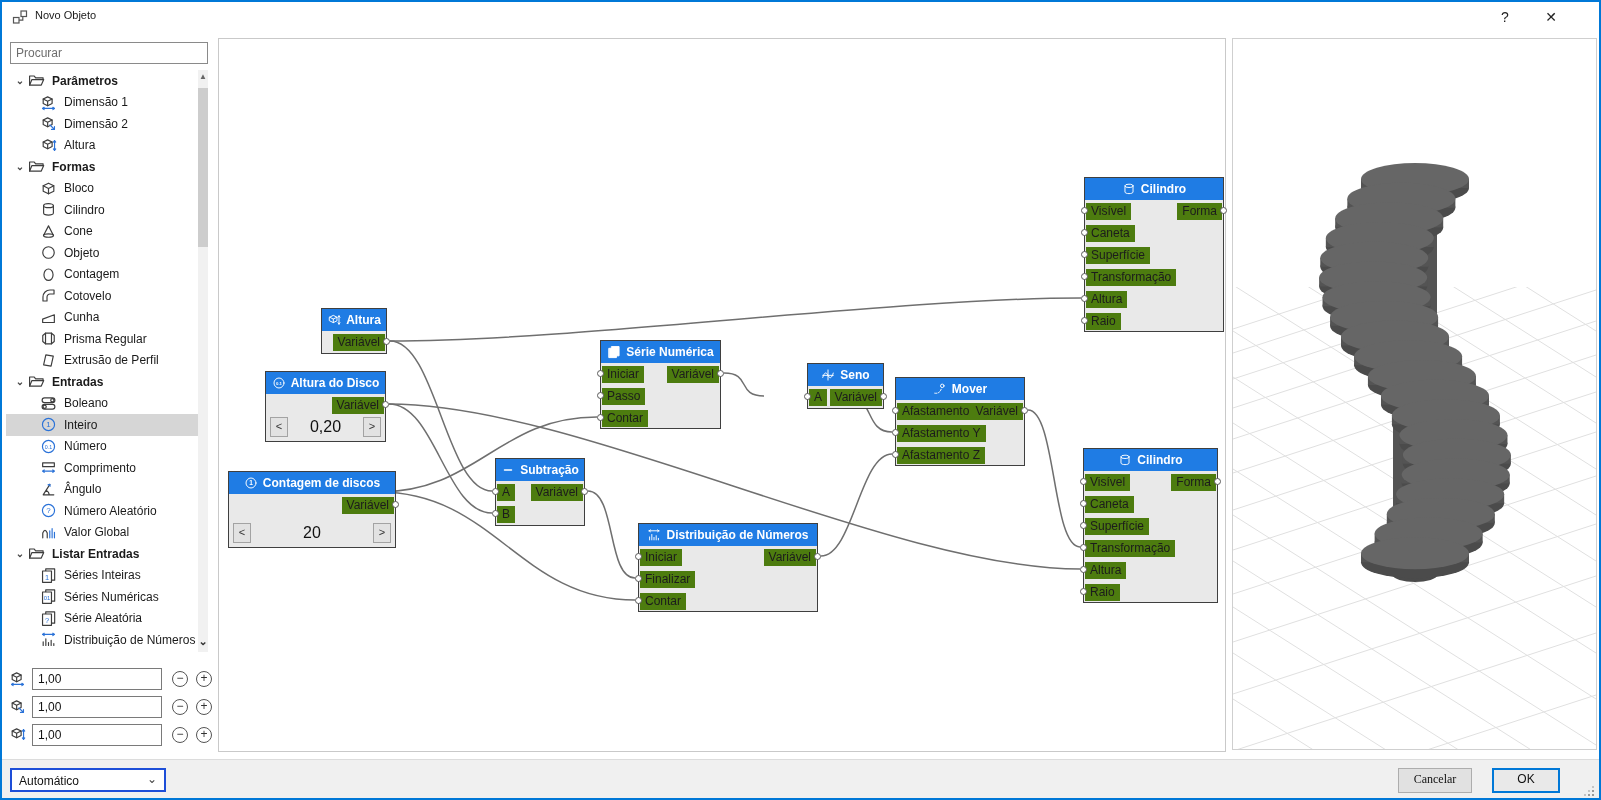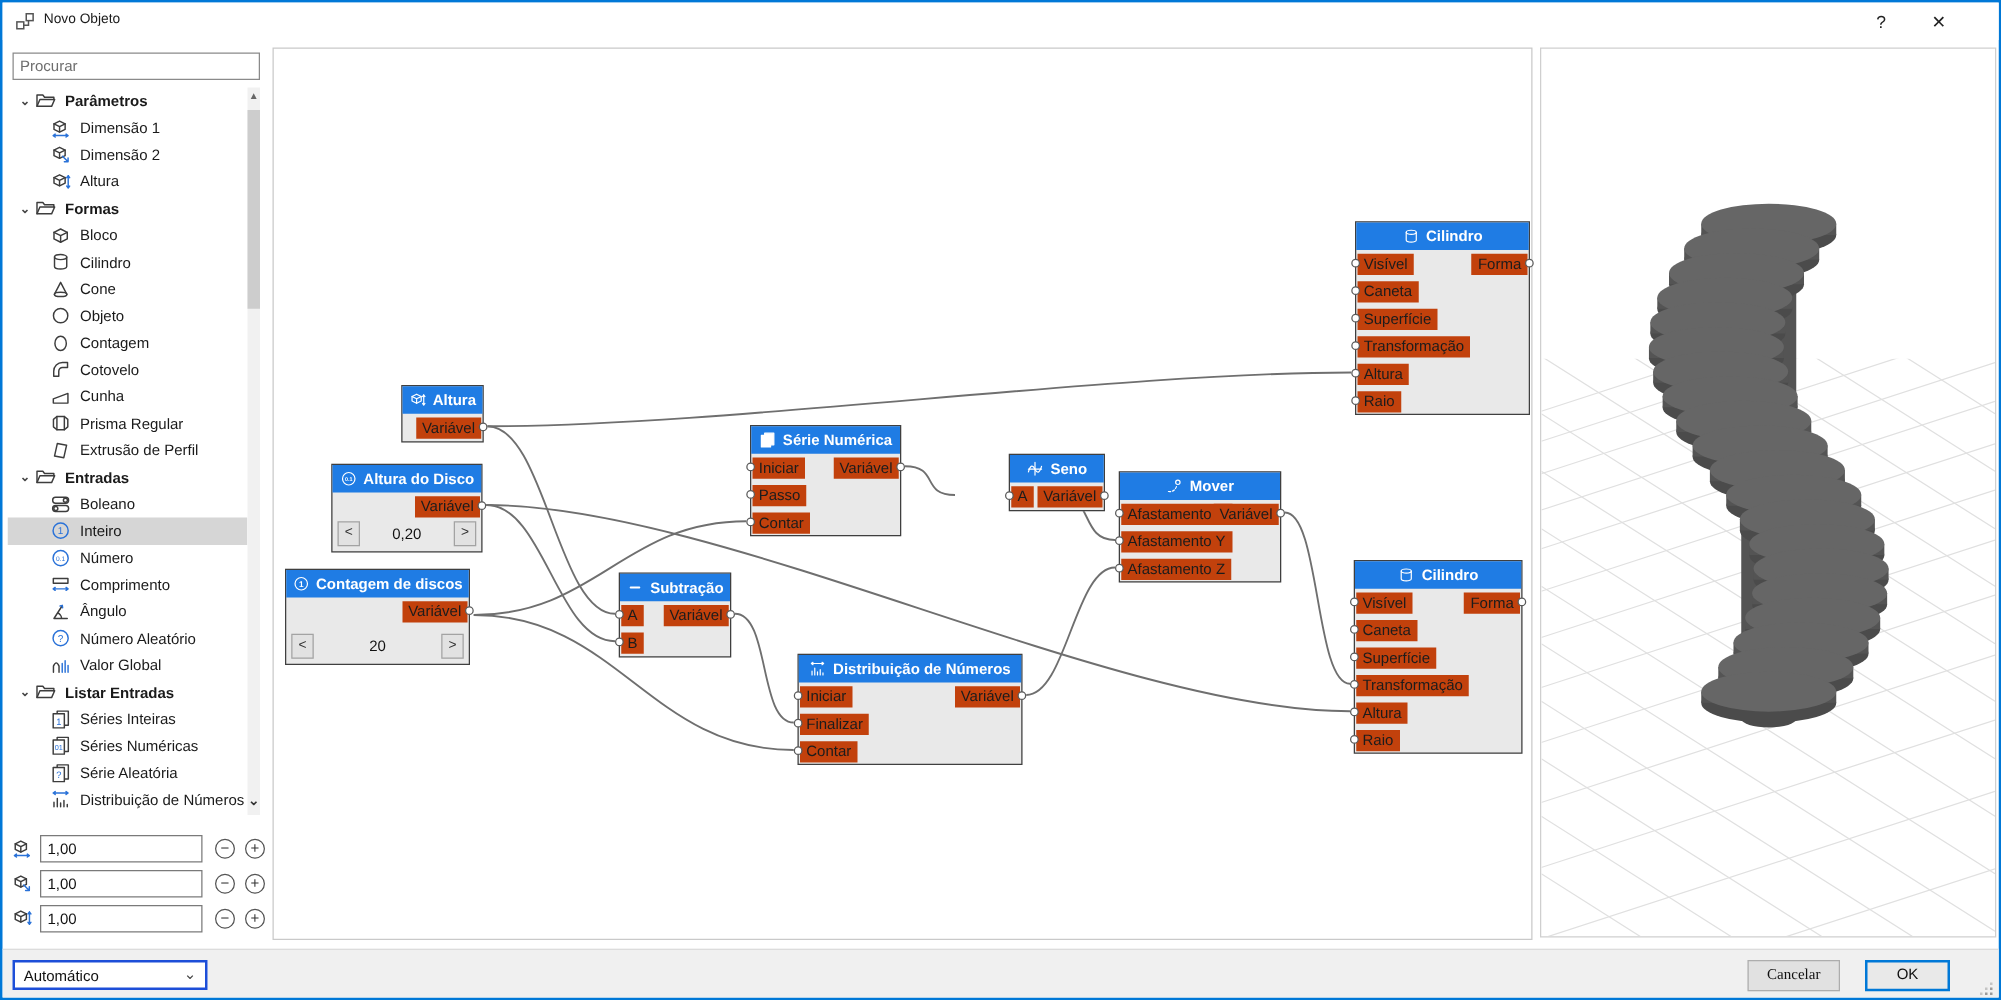--- a/index.html
+++ b/index.html
@@ -32,31 +32,31 @@
   .stepbtn{position:absolute;top:3px;width:16px;height:16px;border:1px solid #555;border-radius:50%;box-sizing:border-box;text-align:center;line-height:13px;font-size:12px;color:#333;background:#fff;}
   .stepbtn.minus{left:170px;}
   .stepbtn.plus{left:194px;}
   
   #canvas{position:absolute;left:216px;top:36px;width:1006px;height:712px;background:#fff;border:1px solid #c9c9c9;box-sizing:content-box;}
   #wiresvg{position:absolute;left:0;top:0;width:1006px;height:712px;}
   .node{position:absolute;background:#e9e9e9;border:1px solid var(--nodeborder,#3f3f3f);box-sizing:border-box;}
   .nhead{height:22px;background:var(--accent,#1f7ce4);color:#fff;font-size:12px;font-weight:bold;display:flex;align-items:center;justify-content:center;gap:5px;overflow:hidden;}
   .nhead .hicon{width:14px;height:14px;flex:none;display:inline-block;}
   .nrow{position:relative;height:22px;}
-  .chip{position:absolute;top:2.5px;height:17px;line-height:17px;background:#c2410c;padding:0 5px;font-size:12px;color:#1c1c1c;white-space:nowrap;}
+  .chip{position:absolute;top:2.5px;height:17px;line-height:17px;background:#4d7c0f;padding:0 5px;font-size:12px;color:#1c1c1c;white-space:nowrap;}
   .chip.in{left:1px;}
   .chip.out{right:1px;}
   .port{position:absolute;width:7px;height:7px;border-radius:50%;background:#fff;border:1px solid #5a5a5a;box-sizing:border-box;top:7px;}
   .port.in{left:-4px;}
   .port.out{right:-4px;}
   .ncontrol{position:absolute;left:3px;right:3px;bottom:3px;height:22px;}
   .ncbtn{position:absolute;top:1px;width:18px;height:20px;background:#e2e2e2;border:1px solid #a3a3a3;box-sizing:border-box;text-align:center;line-height:17px;font-size:11px;color:#333;}
   .ncbtn.dec{left:1px;}
   .ncbtn.inc{right:1px;}
-  .ncval{position:absolute;left:24px;right:24px;top:1px;height:20px;text-align:center;line-height:20px;font-size:12px;color:#111;}
+  .ncval{position:absolute;left:24px;right:24px;top:1px;height:20px;text-align:center;line-height:20px;font-size:16px;color:#111;}
   
   #preview{position:absolute;left:1230px;top:36px;width:365px;height:712px;background:#fff;border:1px solid #cfcfcf;box-sizing:border-box;overflow:hidden;}
   
   #bottombar{position:absolute;left:0;top:757px;width:100%;height:41px;background:#f0f0f0;border-top:1px solid #dcdcdc;}
   #modeselect{position:absolute;left:8px;top:8px;width:156px;height:24px;background:#fff;border:2px solid #1d4ed8;box-sizing:border-box;font-size:12px;color:#111;line-height:22px;padding-left:7px;}
   #modeselect .chev{position:absolute;right:7px;top:-2px;color:#444;font-size:12px;}
   .dlgbtn{position:absolute;top:8px;height:25px;box-sizing:border-box;font-size:12px;color:#111;text-align:center;line-height:21px;background:#e1e1e1;border:1px solid #adadad;}
   #cancelbtn{left:1396px;width:74px;font-family:Liberation Serif, serif;}
   #okbtn{left:1490px;width:68px;border:2px solid var(--winborder,#0078d7);background:#e9e9e9;line-height:19px;}
   #grip{position:absolute;right:5px;bottom:5px;width:2px;height:2px;background:#9a9a9a;box-shadow:-4px 0 #9a9a9a,-8px 0 #c4c4c4,0 -4px #9a9a9a,-4px -4px #c4c4c4,0 -8px #c4c4c4;}
@@ -439,21 +439,21 @@
           <div class="nrow">
             <span class="chip out">Variável</span>
             <span class="port out"></span>
           </div>
           <div class="ncontrol">
             <span class="ncbtn dec">&lt;</span>
             <span class="ncval">0,20</span>
             <span class="ncbtn inc">&gt;</span>
           </div>
         </div>
-        <div class="node" style="left: 9px; top: 416px; width: 148px; height: 77px;">
+        <div class="node" style="left: 9px; top: 432px; width: 168px; height: 77px;">
           <div class="nhead">
             <span class="hicon"><svg viewBox="0 0 16 16" width="100%" height="100%" stroke-width="1.1" stroke-linecap="round" stroke-linejoin="round" fill="none">
                 <circle cx="8" cy="8" r="5.7" stroke="#fff" fill="none"></circle>
                 <text x="8" y="10.6" font-size="7.5" text-anchor="middle" fill="#fff">1</text>
               </svg></span>
             <span>Contagem de discos</span>
           </div>
           <div class="nrow">
             <span class="chip out">Variável</span>
             <span class="port out"></span>

